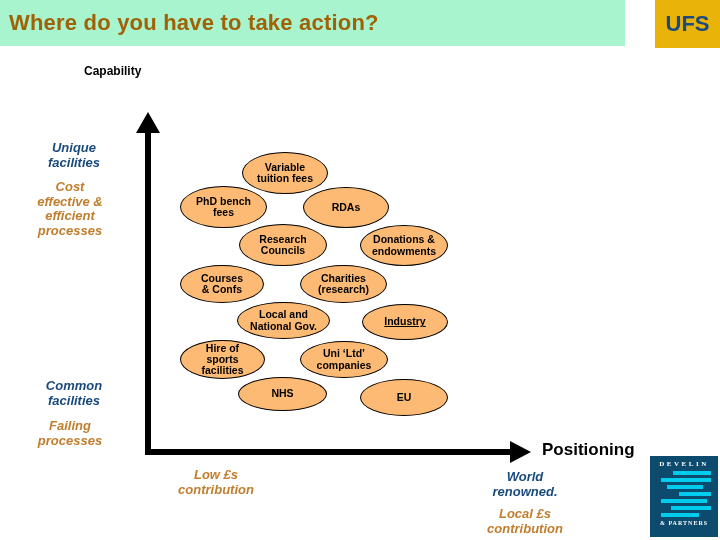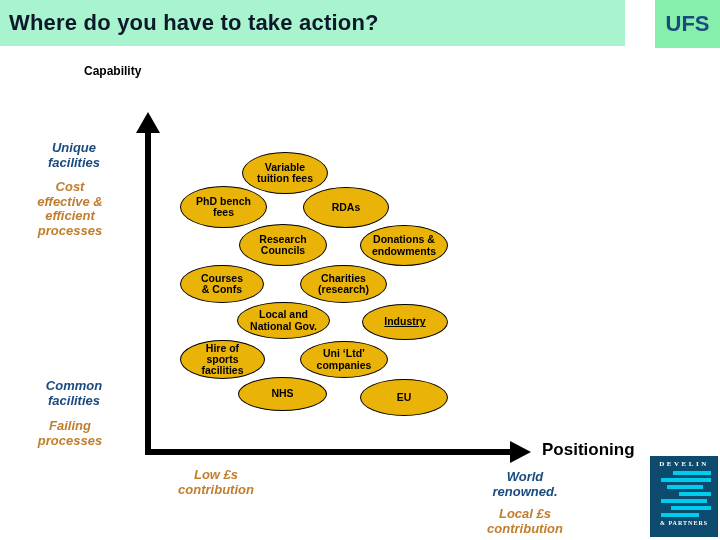--- a/index.html
+++ b/index.html
@@ -7,24 +7,24 @@
     width:720px;height:540px;position:relative;background:#ffffff;
     font-family:"Liberation Sans", sans-serif;overflow:hidden;
   }
   .abs{position:absolute;}
   
   .titlebar{
     left:0;top:0;width:625px;height:46px;background:#a8f4ce;
     display:flex;align-items:center;padding-left:9px;box-sizing:border-box;
   }
   .titlebar h1{
-    margin:0;font-size:22px;font-weight:bold;color:#0f172a;letter-spacing:.2px;
+    margin:0;font-size:22px;font-weight:bold;color:#a16207;letter-spacing:.2px;
   }
   .ufs-box{
-    left:655px;top:0;width:65px;height:48px;background:#86efac;
+    left:655px;top:0;width:65px;height:48px;background:#eab308;
     display:flex;align-items:center;justify-content:center;
     font-size:22px;font-weight:bold;color:#1b4b7e;
   }
   
   .cap-label{left:84px;top:64px;font-size:12px;font-weight:bold;color:#000;}
   .pos-label{left:542px;top:440px;font-size:17px;font-weight:bold;color:#000;}
   
   .vaxis-shaft{left:145px;top:130px;width:6px;height:325px;background:#000;}
   .vaxis-head{
     left:136px;top:112px;width:0;height:0;
@@ -39,21 +39,21 @@
   }
   
   .side-label{
     width:132px;text-align:center;font-size:13px;font-weight:bold;font-style:italic;
     line-height:1.12;white-space:pre-line;
   }
   .navy{color:#1b4b7e;}
   .orange{color:#c17e2e;}
   
   .bubble{
-    position:absolute;border-radius:50%;background:#eab308;border:1px solid #000;
+    position:absolute;border-radius:50%;background:#fdba74;border:1px solid #000;
     display:flex;align-items:center;justify-content:center;text-align:center;
     font-size:10.5px;font-weight:bold;color:#000;line-height:1.07;
     white-space:pre-line;box-sizing:border-box;
   }
   
   .caption-group{width:150px;text-align:center;font-size:13px;font-weight:bold;
     font-style:italic;line-height:1.12;}
   .caption-group p{margin:0;white-space:pre-line;}
   .caption-group p + p{margin-top:8px;}
   

